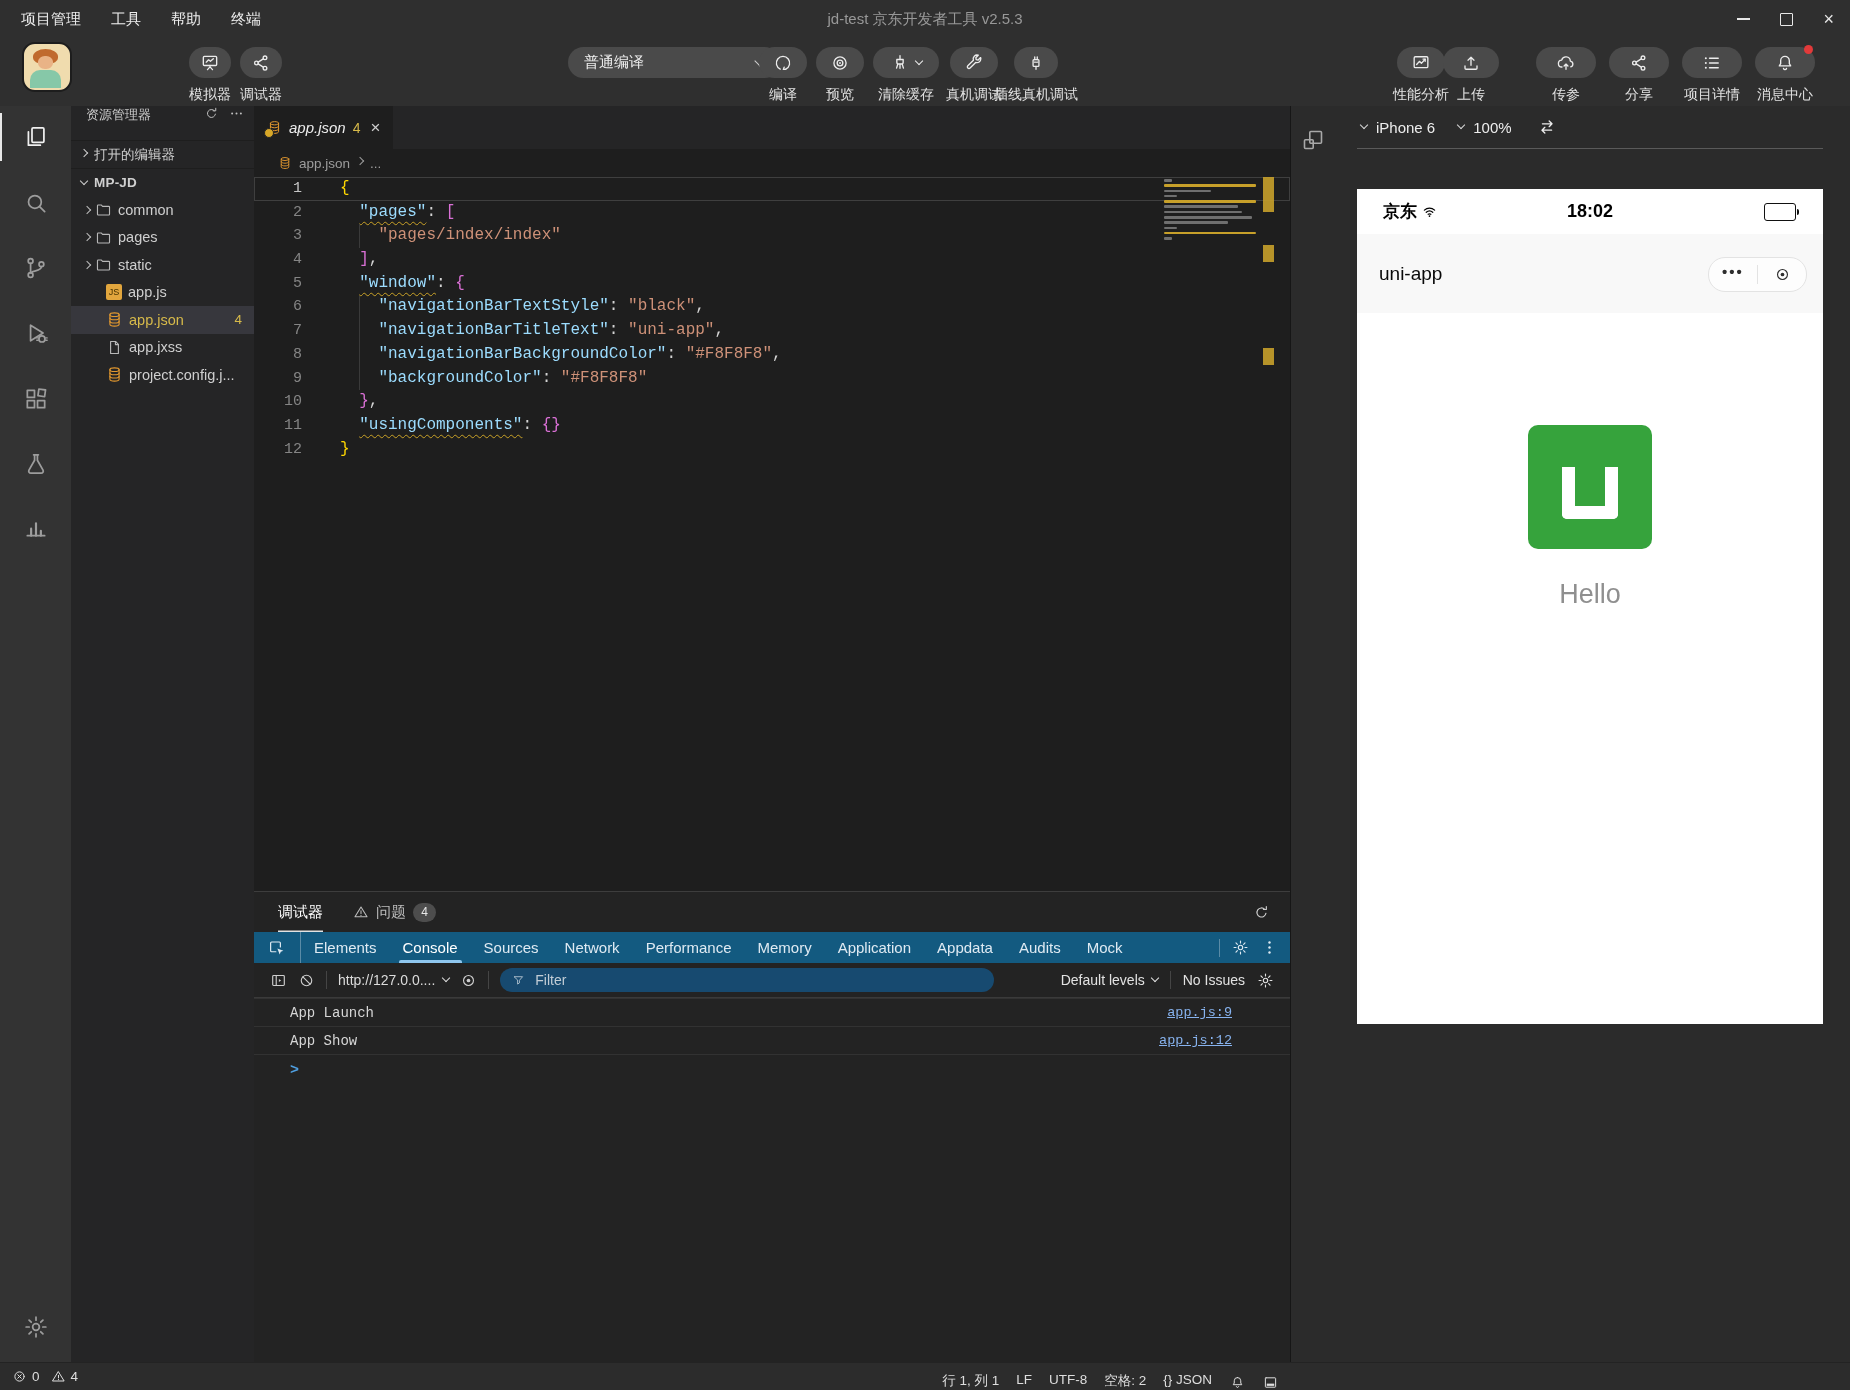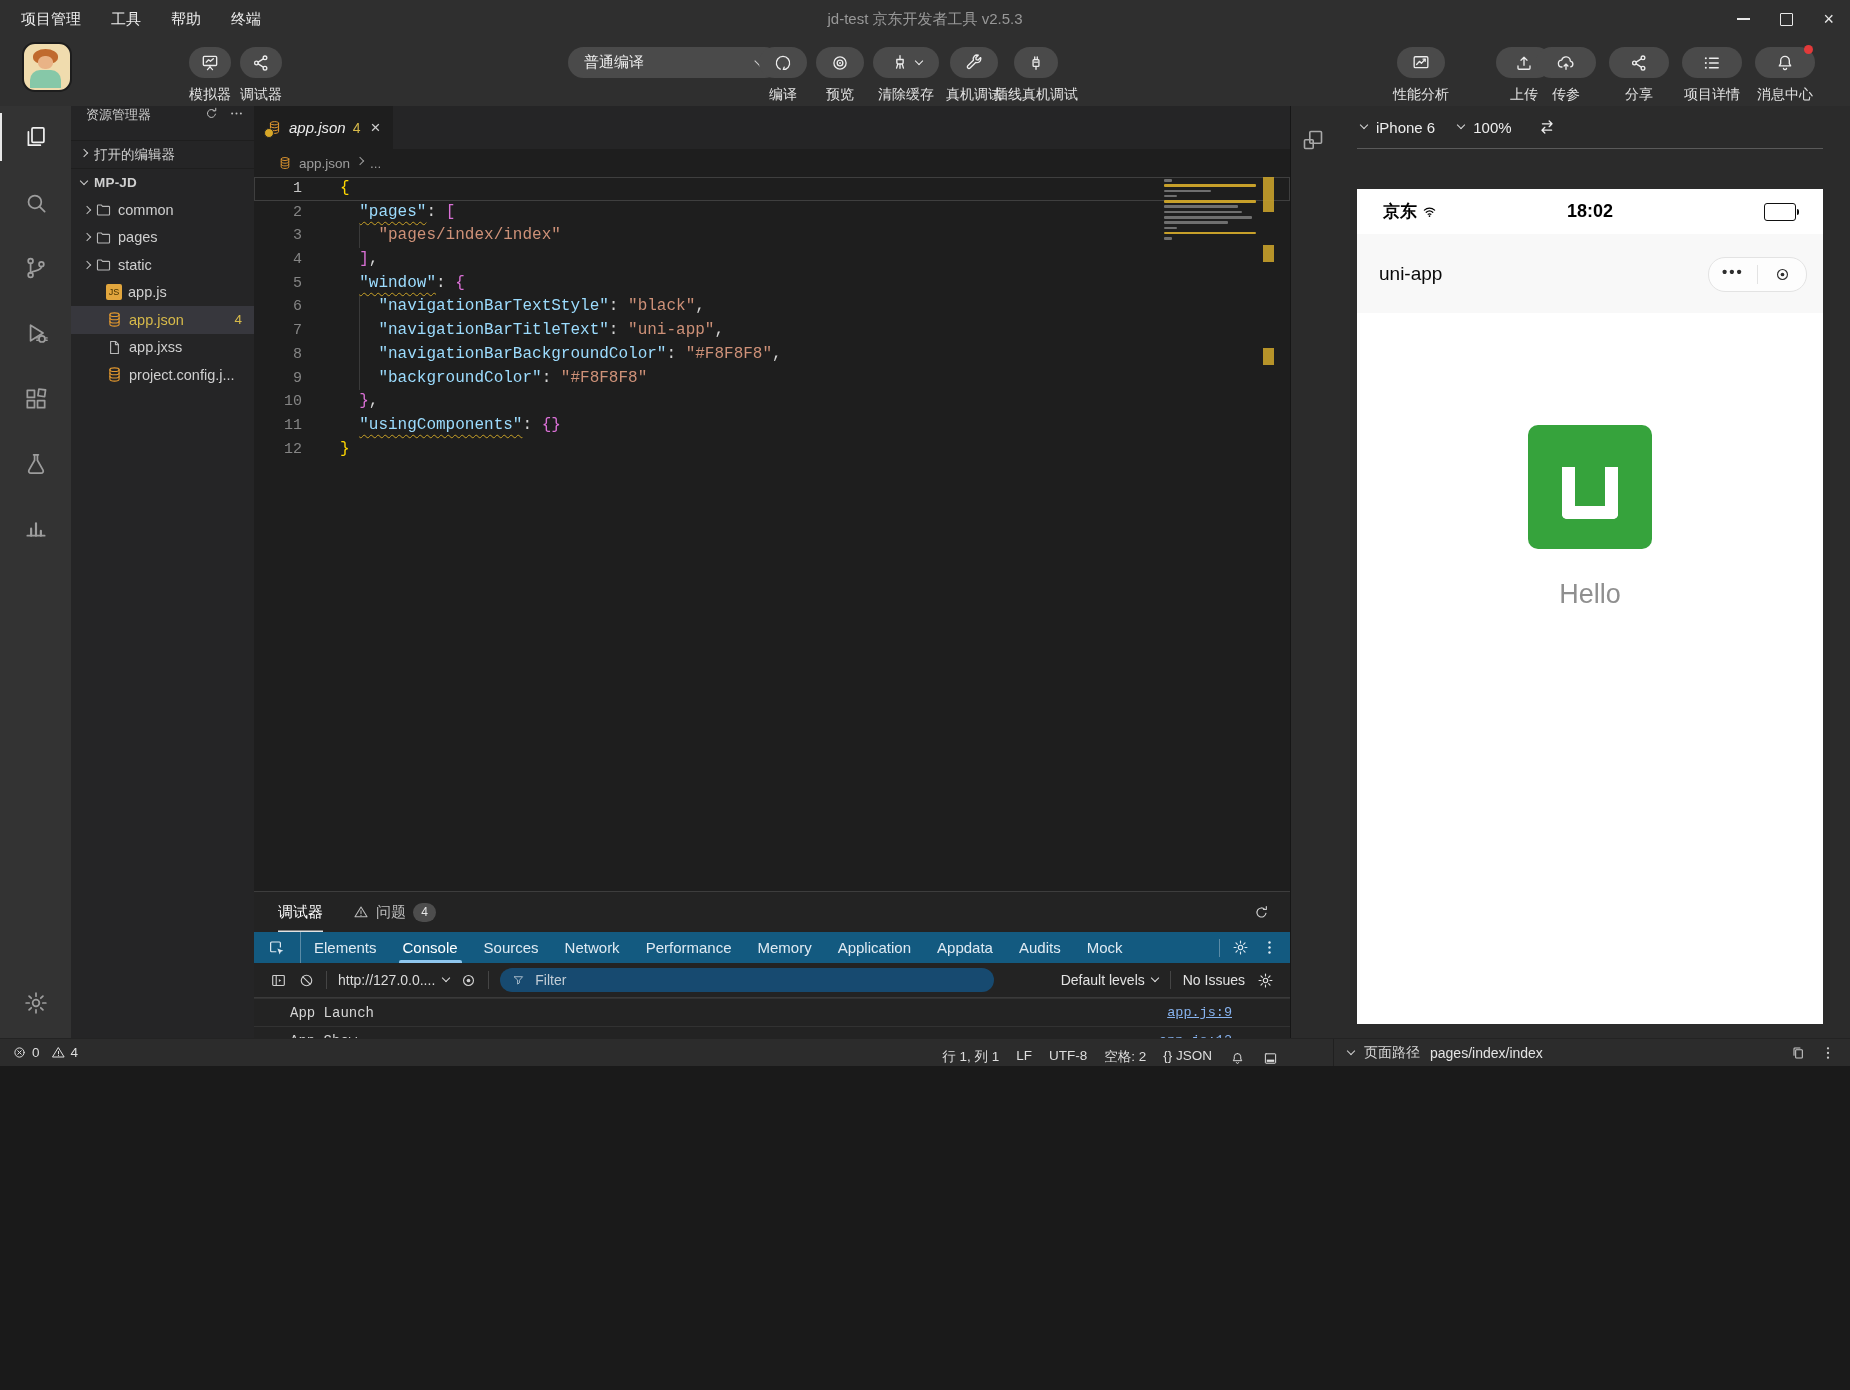--- a/index.html
+++ b/index.html
@@ -1,16 +1,16 @@
 <!DOCTYPE html>
 <html><head>
 <meta charset="utf-8">
 <style>
   html,body{margin:0;padding:0;background:#1a1a1a}
-  .app{position:relative;width:1850px;height:1066px;background:#404040;overflow:hidden;
+  .app{position:relative;width:1850px;height:1390px;background:#404040;overflow:hidden;
        font-family:"Liberation Sans",sans-serif;color:#e6e6e6;-webkit-font-smoothing:antialiased}
   svg{display:block}
   
   .chev{display:inline-block;width:7px;height:7px;border-right:1.6px solid currentColor;border-bottom:1.6px solid currentColor;transform:rotate(45deg);margin-top:-4px}
   .chev.r{transform:rotate(-45deg)}
   .chev.sm{width:5px;height:5px}
   
   .titlebar{position:absolute;left:0;top:0;right:0;height:38px;background:#2f2f2f;display:flex;align-items:center}
   .menu{display:flex;margin-left:6px}
   .menu-item{padding:0 15px;line-height:38px;font-size:15px;color:#ececec;cursor:default}
@@ -270,21 +270,21 @@
             <span>
               <svg viewBox="0 0 24 24" fill="none" stroke="currentColor" stroke-width="1.6" stroke-linecap="round" stroke-linejoin="round">
                 <rect x="3.8" y="4.5" width="16.4" height="13" rx="1.4"></rect>
                 <path d="M6.8 13.8l3.3-3.8 2.4 2.4 4.4-4.9"></path>
                 <path d="M17 7.3h-2.6M17 7.3v2.6"></path>
               </svg>
             </span>
           </div>
           <span class="tlabel">性能分析</span>
         </div>
-        <div class="tbtn" style="left: 1496px; width: 56px;">
+        <div class="tbtn" style="left: 1443px; width: 56px;">
           <div class="pill" style="width:56px">
             <span>
               <svg viewBox="0 0 24 24" fill="none" stroke="currentColor" stroke-width="1.6" stroke-linecap="round" stroke-linejoin="round">
                 <path d="M4.8 15.5v2.7a1.3 1.3 0 0 0 1.3 1.3h11.8a1.3 1.3 0 0 0 1.3-1.3v-2.7"></path>
                 <path d="M12 14.8V5M8.4 8.6L12 5l3.6 3.6"></path>
               </svg>
             </span>
           </div>
           <span class="tlabel">上传</span>
         </div>
@@ -807,34 +807,14 @@
             <path d="M10.2 18.6a1.9 1.9 0 0 0 3.6 0"></path>
           </svg>
         </span>
       <span id="sb-layout">
           <svg viewBox="0 0 24 24" fill="none" stroke="currentColor" stroke-width="1.6" stroke-linecap="round" stroke-linejoin="round">
             <rect x="3.8" y="4.5" width="16.4" height="15" rx="1"></rect>
             <rect x="6" y="13.8" width="12" height="3.6" fill="currentColor" stroke="none"></rect>
           </svg>
         </span>
     </div>
-    <div class="sb-path">
-      <span class="chev sm"></span>
-      <span>页面路径</span>
-      <span style="color:#e4e4e4">pages/index/index</span>
-      <span class="picons">
-        <span id="pp-copy">
-            <svg viewBox="0 0 24 24" fill="none" stroke="currentColor" stroke-width="1.6" stroke-linecap="round" stroke-linejoin="round">
-              <rect x="8.5" y="7" width="10" height="12.5" rx="1.3"></rect>
-              <path d="M6 15.5V5.8A1.3 1.3 0 0 1 7.3 4.5H15"></path>
-            </svg>
-          </span>
-        <span id="pp-kebab">
-            <svg viewBox="0 0 24 24" fill="none" stroke="currentColor" stroke-width="1.6" stroke-linecap="round" stroke-linejoin="round">
-              <circle cx="12" cy="5" r="1.7" fill="currentColor" stroke="none"></circle>
-              <circle cx="12" cy="12" r="1.7" fill="currentColor" stroke="none"></circle>
-              <circle cx="12" cy="19" r="1.7" fill="currentColor" stroke="none"></circle>
-            </svg>
-          </span>
-      </span>
-    </div>
   </div>
 </div>
 
 </body></html>

